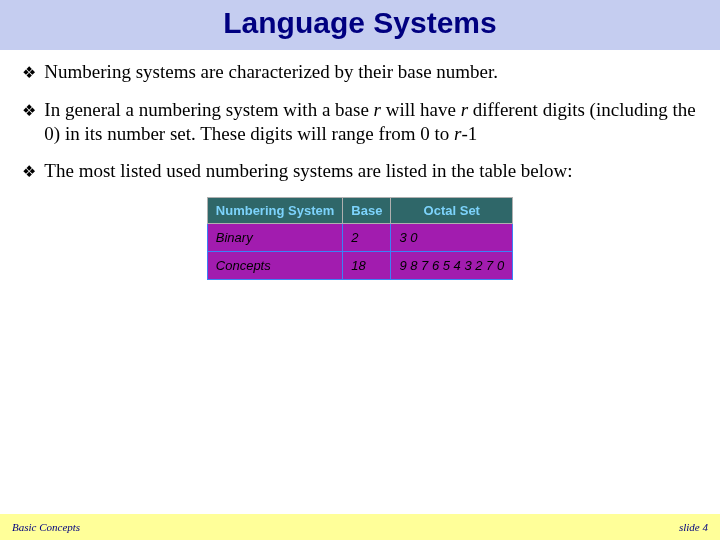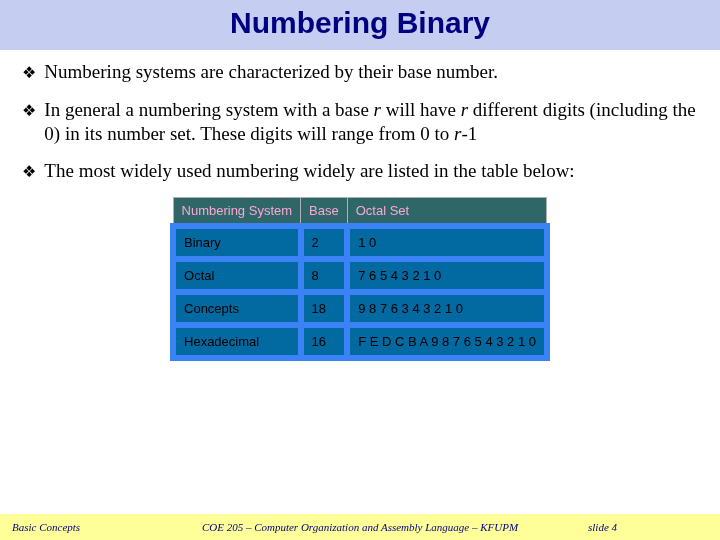--- a/index.html
+++ b/index.html
@@ -47,110 +47,100 @@
     justify-content: center;
     margin-top: 5px;
   }
   table.num {
     border-collapse: collapse;
     font-family: Arial, sans-serif;
     font-size: 13px;
   }
   table.num th {
     background: #2f6769;
-    color: #f9a8d4;
-    font-weight: normal;
-    text-align: left;
+    color: #7dd3fc;
+    font-weight: bold;
+    text-align: center;
     padding: 5px 8px;
     border: 1px solid #b0b0b0;
   }
   table.num td {
-    background: #0369a1;
+    background: #a21caf;
     color: #000000;
     padding: 6px 8px;
-    border: 6px solid #3b82f6;
+    border: 1px solid #3b82f6;
     white-space: nowrap;
+    font-style: italic;
   }
   .footer {
     position: absolute;
     bottom: 0;
     left: 0;
     width: 100%;
     background: #ffff99;
     height: 26px;
     display: flex;
     align-items: center;
     justify-content: space-between;
     padding: 0 12px;
     font-family: Georgia, "Times New Roman", serif;
     font-style: italic;
     font-size: 11px;
     color: #000080;
   }
   .footer .center { text-align: center; flex: 1; }
   .footer .left { text-align: left; width: 120px; }
-  .footer .right { width: 120px; }
+  .footer .right { text-align: right; width: 120px; }
 </style>
 </head>
 <body>
 
 <div class="title-bar">
-  <h1>Numbering Binary</h1>
+  <h1>Language Systems</h1>
 </div>
 
 <div class="content">
 
   <div class="bullet">
     <span class="marker">❖</span>
     <span class="text">Numbering systems are characterized by their base number.</span>
   </div>
 
   <div class="bullet">
     <span class="marker">❖</span>
     <span class="text">In general a numbering system with a base <span class="italic">r</span> will have <span class="italic">r</span> different digits (including the 0) in its number set. These digits will range from 0 to <span class="italic">r</span>-1</span>
   </div>
 
   <div class="bullet">
     <span class="marker">❖</span>
-    <span class="text">The most widely used numbering widely are listed in the table below:</span>
+    <span class="text">The most listed used numbering systems are listed in the table below:</span>
   </div>
 
   <div class="table-wrap">
     <table class="num">
       <thead>
         <tr>
           <th>Numbering System</th>
           <th>Base</th>
           <th>Octal Set</th>
         </tr>
       </thead>
       <tbody>
         <tr>
           <td>Binary</td>
           <td>2</td>
-          <td>1 0</td>
-        </tr>
-        <tr>
-          <td>Octal</td>
-          <td>8</td>
-          <td>7 6 5 4 3 2 1 0</td>
+          <td>3 0</td>
         </tr>
         <tr>
           <td>Concepts</td>
           <td>18</td>
-          <td>9 8 7 6 3 4 3 2 1 0</td>
-        </tr>
-        <tr>
-          <td>Hexadecimal</td>
-          <td>16</td>
-          <td>F E D C B A 9 8 7 6 5 4 3 2 1 0</td>
+          <td>9 8 7 6 5 4 3 2 7 0</td>
         </tr>
       </tbody>
     </table>
   </div>
 
 </div>
 
 <div class="footer">
   <span class="left">Basic Concepts</span>
-  <span class="center">COE 205 – Computer Organization and Assembly Language – KFUPM</span>
   <span class="right">slide 4</span>
 </div>
 
 </body></html>

